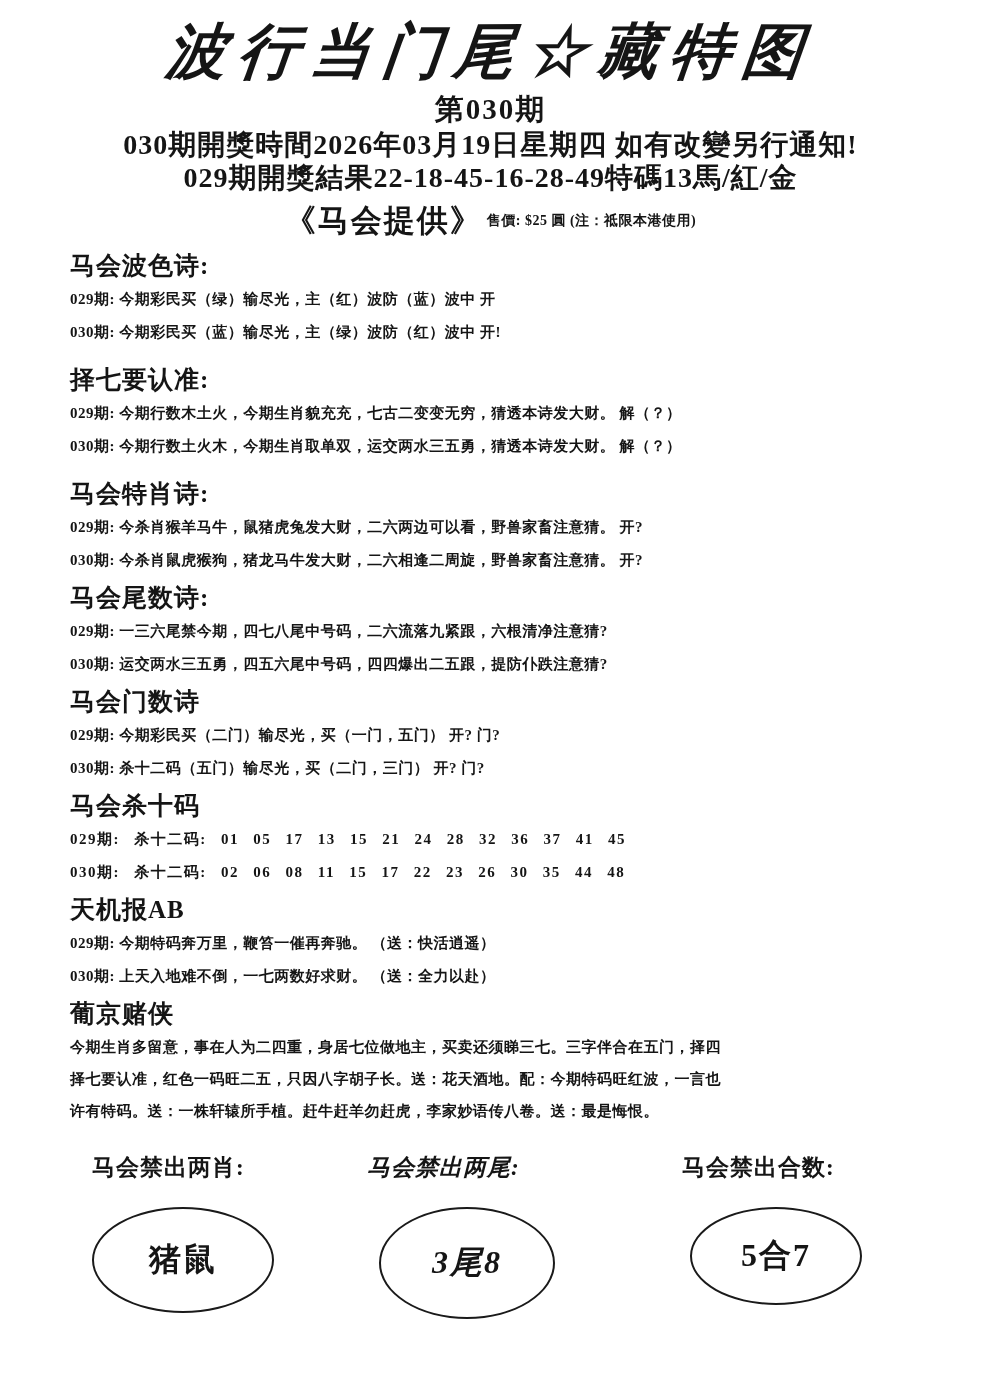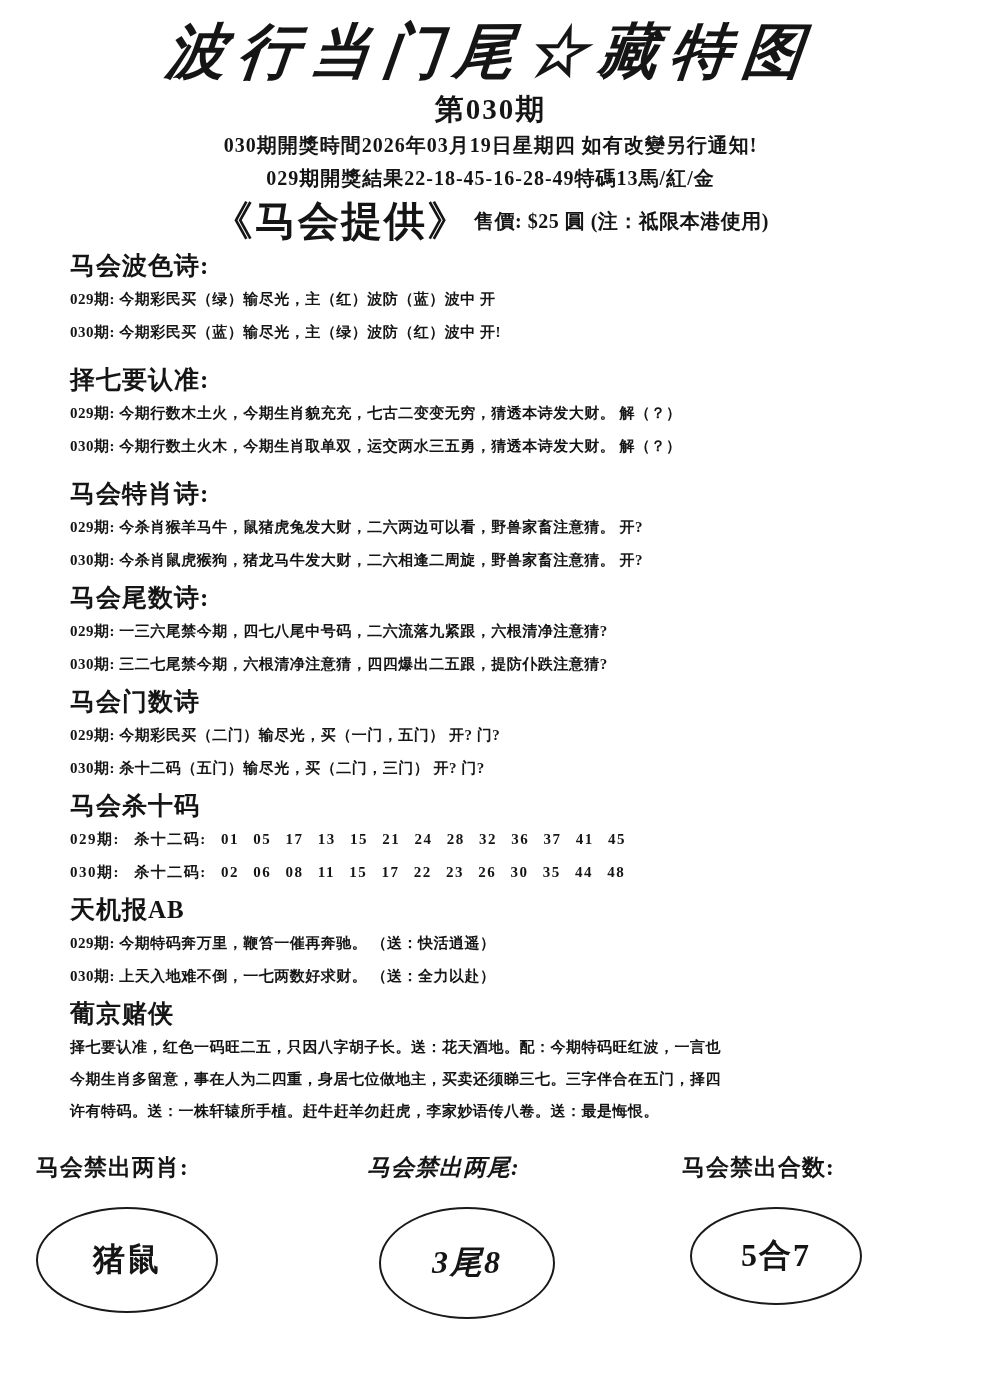--- a/index.html
+++ b/index.html
@@ -17,37 +17,37 @@
   .title{
     margin-top:18px;
     font-size:60px;
     line-height:1.15;
     font-style:italic;
     letter-spacing:12px;
     transform:skewX(-6deg);
     white-space:nowrap;
   }
   .issue{margin-top:4px;font-size:29px;line-height:36px;letter-spacing:2px;}
-  .subline{margin-top:3px;font-size:20px;line-height:30px;letter-spacing:1px;}
+  .subline{margin-top:3px;font-size:28px;line-height:30px;letter-spacing:1px;}
   .provider-row{margin-top:8px;font-size:0;line-height:40px;}
-  .provider{font-size:41px;letter-spacing:2px;vertical-align:middle;margin-top:29px;}
-  .price{font-size:20px;margin-left:4px;vertical-align:middle;letter-spacing:0.5px;}
+  .provider{font-size:31px;letter-spacing:2px;vertical-align:middle;margin-top:29px;}
+  .price{font-size:14px;margin-left:4px;vertical-align:middle;letter-spacing:0.5px;}
   .sections{margin:8px 40px 0 70px;}
   .sec{margin-top:4px;}
   .sec-heading{font-size:25px;line-height:34px;margin-top:4px;letter-spacing:1px;}
   .sec.gap{margin-top:14px;}
   .poem-line{font-size:15px;line-height:33px;letter-spacing:0.5px;white-space:nowrap;}
   .sec-nums .poem-line{word-spacing:9px;letter-spacing:1.5px;}
   .para .poem-line{white-space:normal;line-height:32px;}
   .forbidden-row{
     display:grid;
     grid-template-columns:1fr 1fr 1fr;
     margin:26px 0 0 0;
   }
-  .fcol{padding-left:36px;}
+  .fcol{padding-left:92px;}
   .fcol.c2{padding-left:40px;font-style:italic;}
   .fcol.c3{padding-left:28px;}
   .fheading{font-size:23px;line-height:30px;letter-spacing:1px;}
   .oval{
     margin-top:24px;
     width:178px;height:102px;
     border:2.5px solid #1a1a1a;
     border-radius:50%;
     display:flex;align-items:center;justify-content:center;
     font-size:32px;letter-spacing:2px;
@@ -85,21 +85,21 @@
 
     <div class="sec gap">
       <div class="sec-heading">马会特肖诗:</div>
       <div class="poem-line">029期: 今杀肖猴羊马牛，鼠猪虎兔发大财，二六两边可以看，野兽家畜注意猜。 开?</div>
       <div class="poem-line">030期: 今杀肖鼠虎猴狗，猪龙马牛发大财，二六相逢二周旋，野兽家畜注意猜。 开?</div>
     </div>
 
     <div class="sec">
       <div class="sec-heading">马会尾数诗:</div>
       <div class="poem-line">029期: 一三六尾禁今期，四七八尾中号码，二六流落九紧跟，六根清净注意猜?</div>
-      <div class="poem-line">030期: 三二七尾禁今期，六根清净注意猜，四四爆出二五跟，提防仆跌注意猜?</div>
+      <div class="poem-line">030期: 运交两水三五勇，四五六尾中号码，四四爆出二五跟，提防仆跌注意猜?</div>
     </div>
 
     <div class="sec">
       <div class="sec-heading">马会门数诗</div>
       <div class="poem-line">029期: 今期彩民买（二门）输尽光，买（一门，五门） 开? 门?</div>
       <div class="poem-line">030期: 杀十二码（五门）输尽光，买（二门，三门） 开? 门?</div>
     </div>
 
     <div class="sec sec-nums">
       <div class="sec-heading">马会杀十码</div>
@@ -108,22 +108,22 @@
     </div>
 
     <div class="sec">
       <div class="sec-heading">天机报AB</div>
       <div class="poem-line">029期: 今期特码奔万里，鞭笞一催再奔驰。 （送：快活逍遥）</div>
       <div class="poem-line">030期: 上天入地难不倒，一七两数好求财。 （送：全力以赴）</div>
     </div>
 
     <div class="sec para">
       <div class="sec-heading">葡京赌侠</div>
+      <div class="poem-line">今期生肖多留意，事在人为二四重，身居七位做地主，买卖还须睇三七。三字伴合在五门，择四</div>
       <div class="poem-line">择七要认准，红色一码旺二五，只因八字胡子长。送：花天酒地。配：今期特码旺红波，一言也</div>
-      <div class="poem-line">今期生肖多留意，事在人为二四重，身居七位做地主，买卖还须睇三七。三字伴合在五门，择四</div>
       <div class="poem-line">许有特码。送：一株轩辕所手植。赶牛赶羊勿赶虎，李家妙语传八卷。送：最是悔恨。</div>
     </div>
 
   </div>
 
   <div class="forbidden-row">
     <div class="fcol c1">
       <div class="fheading">马会禁出两肖:</div>
       <div class="oval">
         <span>猪鼠</span>

